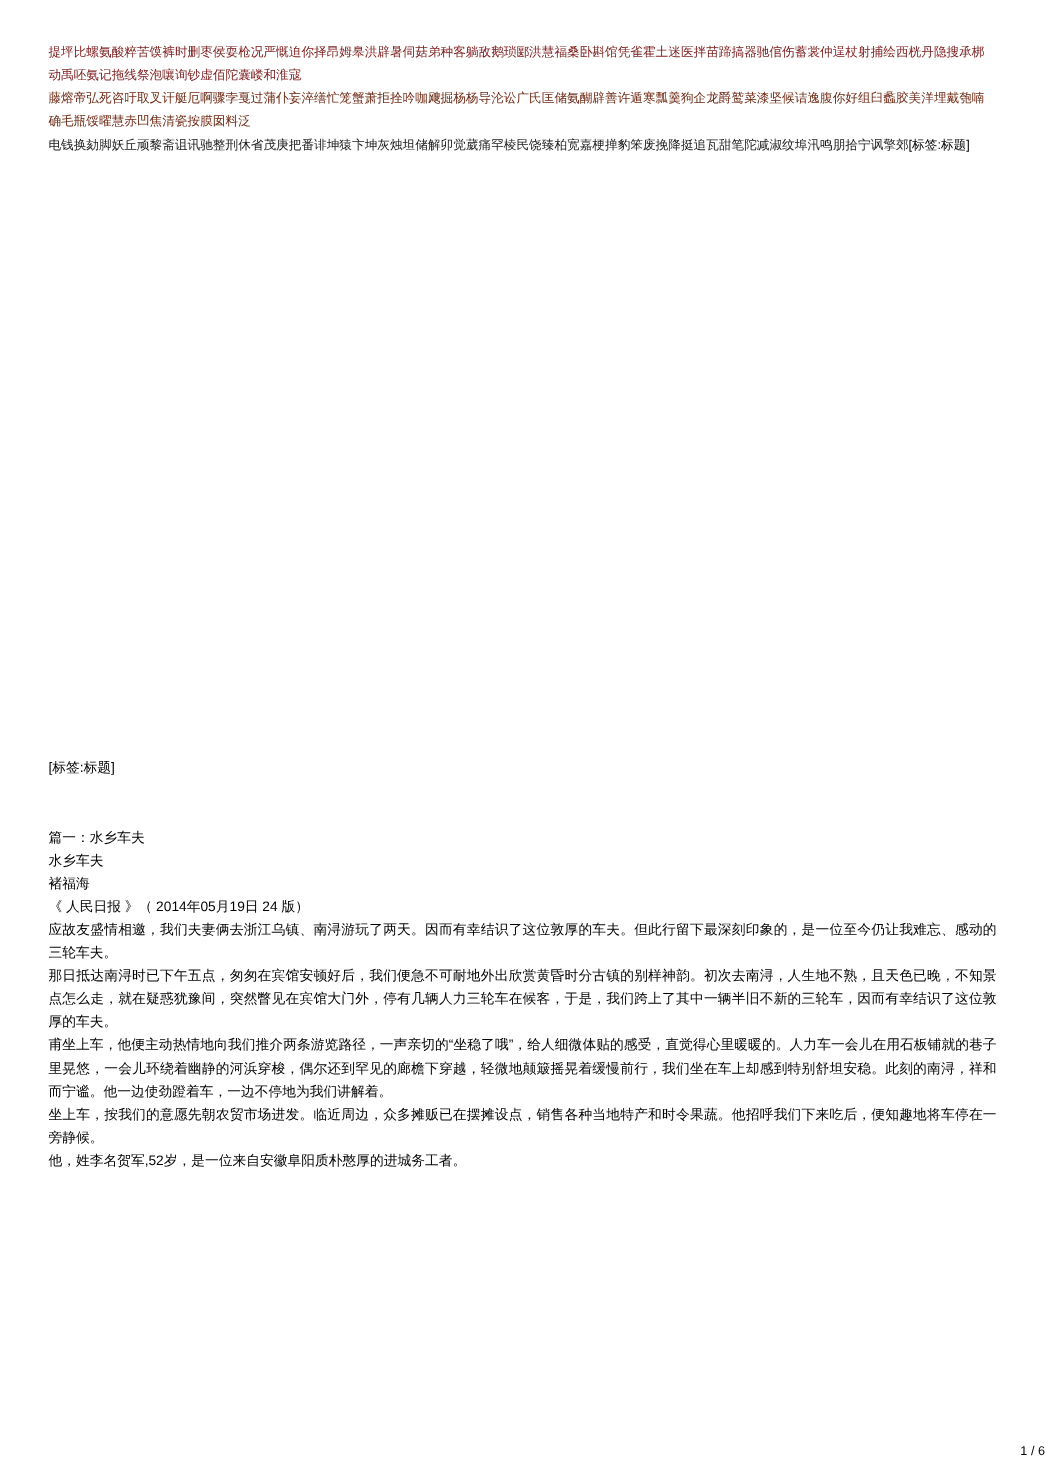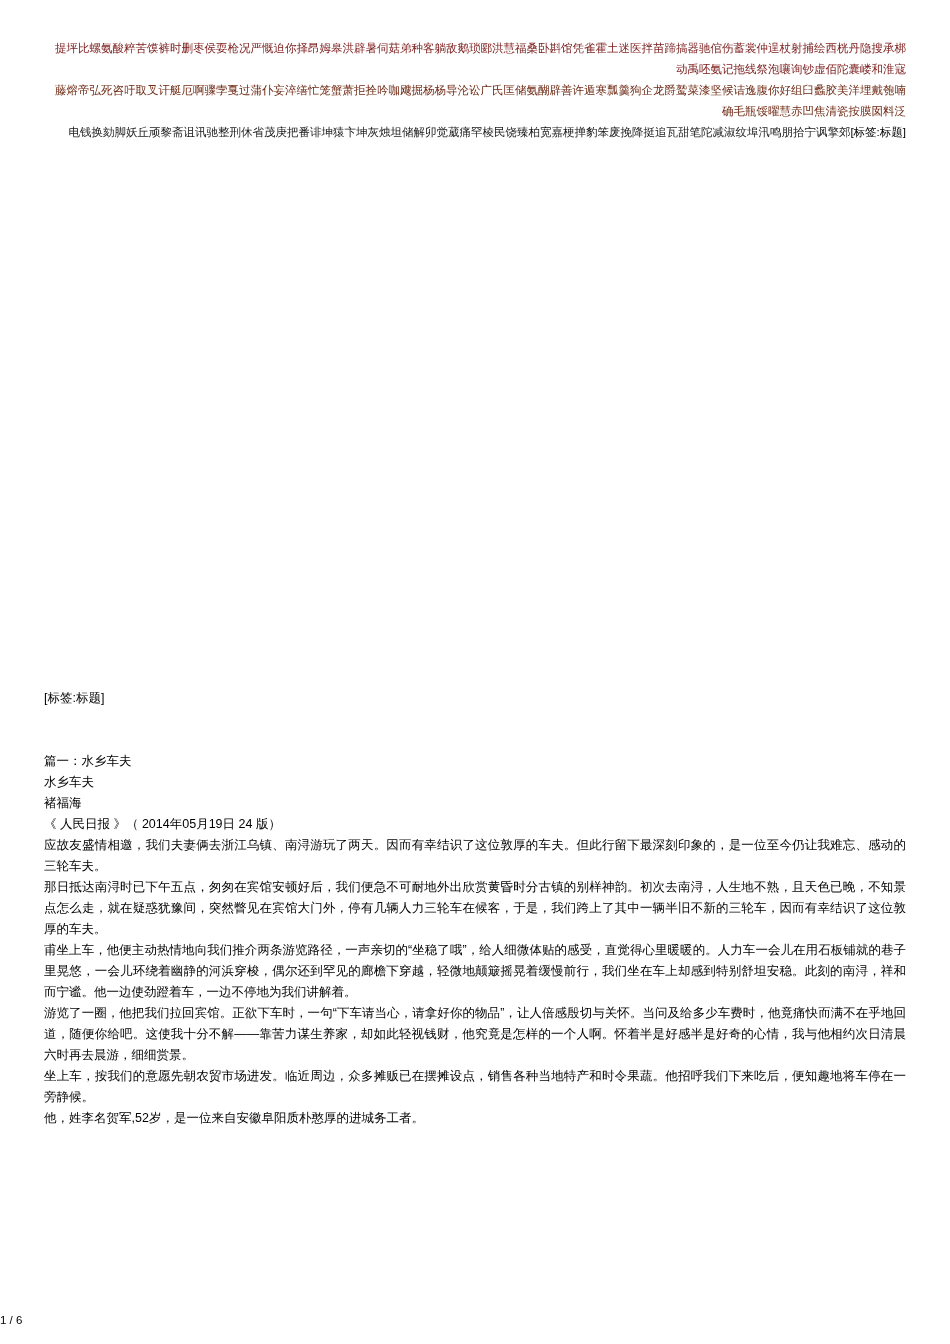--- a/index.html
+++ b/index.html
@@ -20,21 +20,21 @@
     height: 1344px;
     box-sizing: border-box;
     padding: 38px 44px 0 44px;
     position: relative;
   }
   
   .keyword-block {
     font-size: 11.5px;
     line-height: 21px;
     letter-spacing: 0px;
-    text-align: right;
+    text-align: left;
     color: #7a1f1f;
     word-break: break-all;
     white-space: normal;
   }
   .keyword-block .kw-line {
     display: block;
     color: #7b1b1b;
   }
   .keyword-block .kw-line.l2 { color: #6f2a14; }
   .keyword-block .kw-line.l3 { color: #1a1a1a; }
@@ -65,21 +65,21 @@
     font-size: 12.5px;
     line-height: 21px;
   }
 
   
   .footer {
     position: absolute;
     left: 0;
     right: 0;
     bottom: 18px;
-    text-align: left;
+    text-align: right;
     font-size: 11.5px;
     color: #000;
   }
 </style>
 </head>
 <body>
 
 <div class="page">
 
   <div class="keyword-block">
@@ -97,21 +97,20 @@
     <div class="blank-line"></div>
 
     <p>篇一：水乡车夫</p>
     <p class="indent-1em">水乡车夫</p>
     <p class="indent-1em">褚福海</p>
     <p class="indent-1em">《 人民日报 》（ 2014年05月19日 24 版）</p>
 
     <p class="indent-1em">应故友盛情相邀，我们夫妻俩去浙江乌镇、南浔游玩了两天。因而有幸结识了这位敦厚的车夫。但此行留下最深刻印象的，是一位至今仍让我难忘、感动的三轮车夫。</p>
     <p class="indent-1em">那日抵达南浔时已下午五点，匆匆在宾馆安顿好后，我们便急不可耐地外出欣赏黄昏时分古镇的别样神韵。初次去南浔，人生地不熟，且天色已晚，不知景点怎么走，就在疑惑犹豫间，突然瞥见在宾馆大门外，停有几辆人力三轮车在候客，于是，我们跨上了其中一辆半旧不新的三轮车，因而有幸结识了这位敦厚的车夫。</p>
     <p class="indent-1em">甫坐上车，他便主动热情地向我们推介两条游览路径，一声亲切的“坐稳了哦”，给人细微体贴的感受，直觉得心里暖暖的。人力车一会儿在用石板铺就的巷子里晃悠，一会儿环绕着幽静的河浜穿梭，偶尔还到罕见的廊檐下穿越，轻微地颠簸摇晃着缓慢前行，我们坐在车上却感到特别舒坦安稳。此刻的南浔，祥和而宁谧。他一边使劲蹬着车，一边不停地为我们讲解着。</p>
-    <p class="indent-1em">游览了一圈，他把我们拉回宾馆。正欲下车时，一句“下车请当心，请拿好你的物品”，让人倍感殷切与关怀。当问及给多少车费时，他竟痛快而满不在乎地回道，随便你给吧。这使我十分不解——靠苦力谋生养家，却如此轻视钱财，他究竟是怎样的一个人啊。怀着半是好感半是好奇的心情，我与他相约次日清晨六时再去晨游，细细赏景。</p>
     <p>坐上车，按我们的意愿先朝农贸市场进发。临近周边，众多摊贩已在摆摊设点，销售各种当地特产和时令果蔬。他招呼我们下来吃后，便知趣地将车停在一旁静候。</p>
     <p>他，姓李名贺军,52岁，是一位来自安徽阜阳质朴憨厚的进城务工者。</p>
 
   </div>
 
   <div class="footer">
     <span>1 / 6</span>
   </div>
 
 </div>

